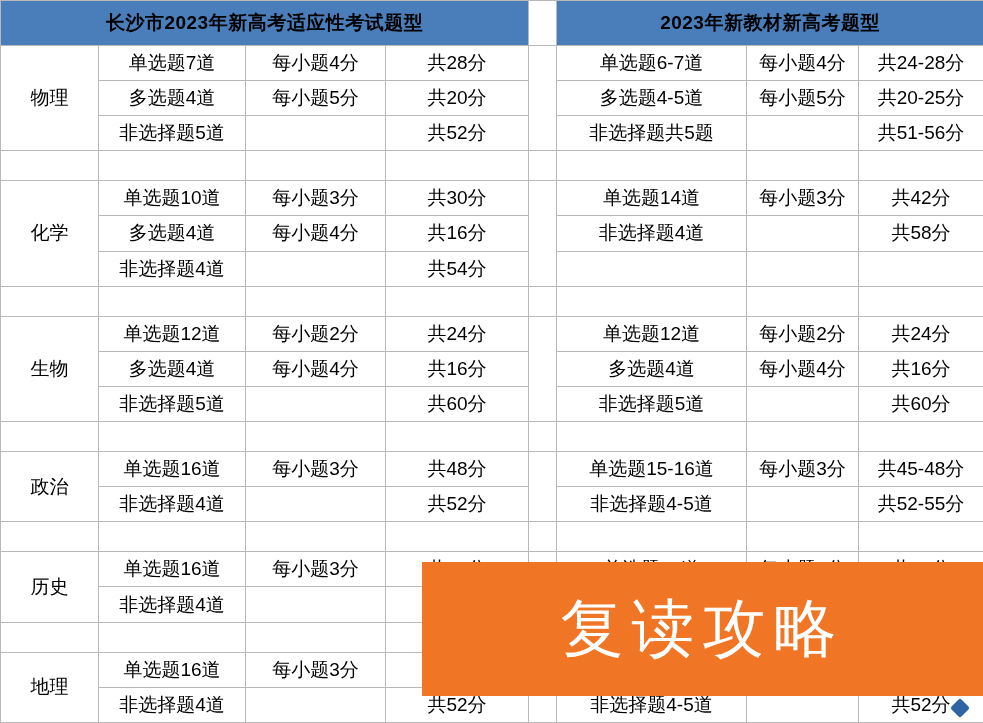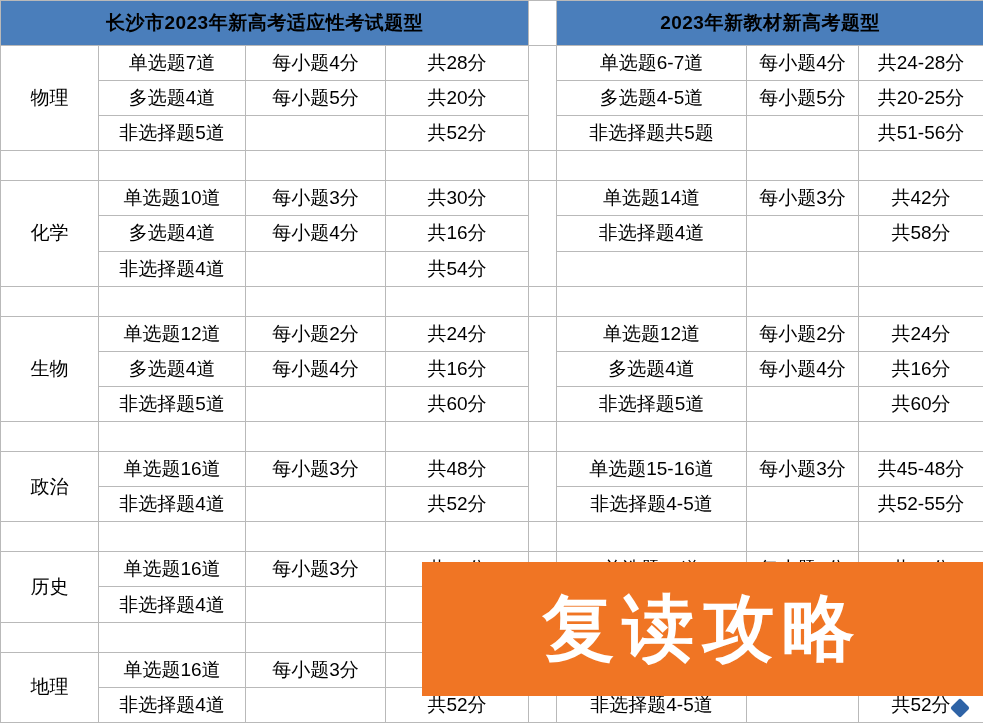--- a/index.html
+++ b/index.html
@@ -65,22 +65,22 @@
     top: 562px;
     width: 561px;
     height: 134px;
     background: #f07524;
     display: flex;
     align-items: center;
     justify-content: center;
   }
   .sticker span {
     color: #ffffff;
-    font-size: 72px;
-    font-weight: bold;
+    font-size: 63px;
+    font-weight: normal;
     letter-spacing: 8px;
     font-family: "Liberation Sans", sans-serif;
   }
   .logo-mark {
     position: absolute;
     right: 16px;
     bottom: 8px;
     display: flex;
     align-items: center;
     gap: 4px;

